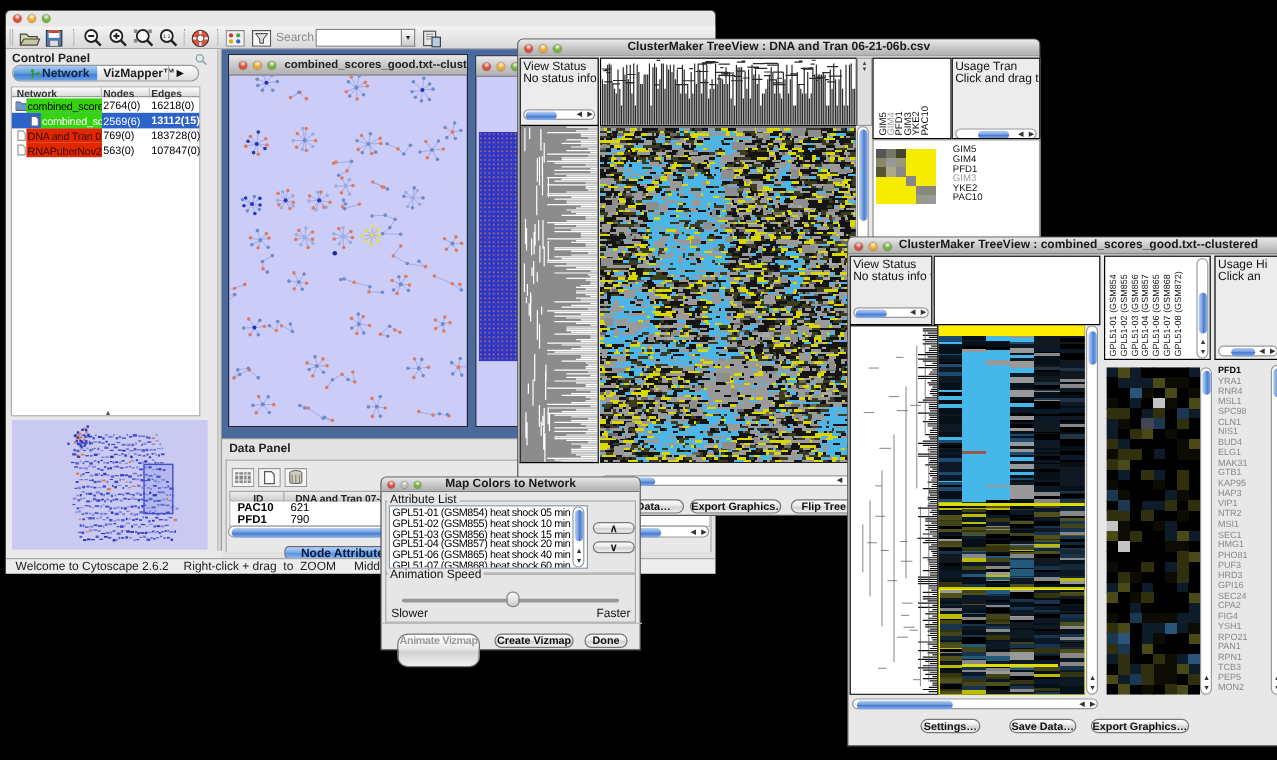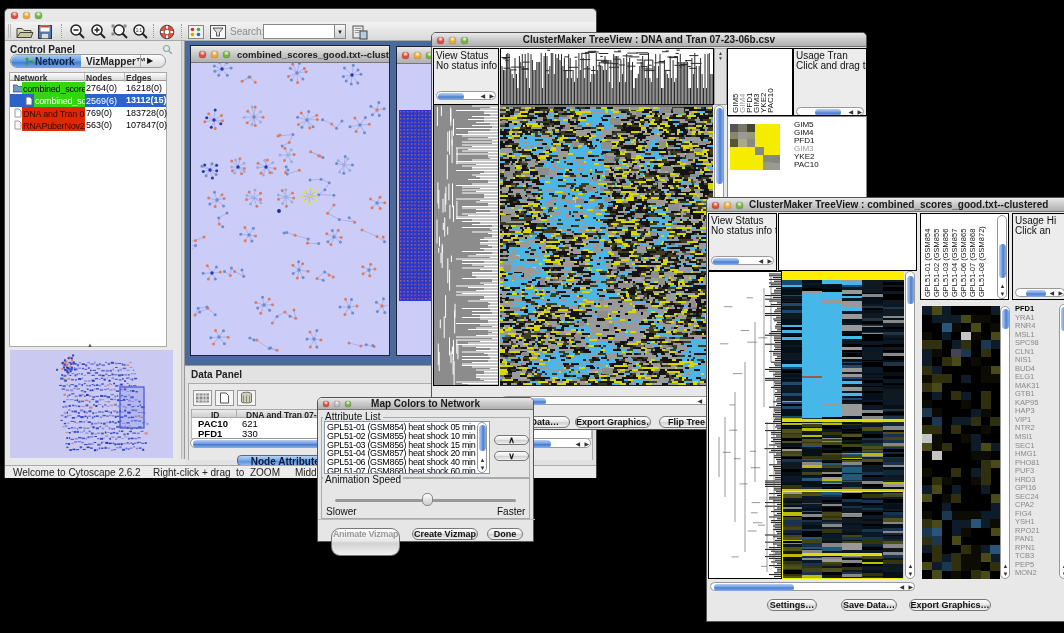--- a/index.html
+++ b/index.html
@@ -1054,41 +1054,41 @@
         </svg>
       <div class="abs" style="left:2px;top:25px;width:401px;height:9px;background:linear-gradient(#ececec,#cfcfcf);border:1px solid #aaa;font-size:8.5px;font-weight:bold;color:#222;">
         <div class="abs" style="left:19px;top:0px;">ID</div>
         <div class="abs" style="left:54px;top:0px;">DNA and Tran 07-21-06…</div>
         <div class="abs" style="left:44px;top:0;width:1px;height:9px;background:#aaa;"></div>
       </div>
       <div class="abs" style="left:2px;top:34px;width:401px;height:21px;background:#fff;border:1px solid #bbb;border-top:0;font-size:9.5px;color:#000;">
         <div class="abs" style="left:6px;top:0px;font-weight:bold;">PAC10</div>
         <div class="abs" style="left:50px;top:0px;">621</div>
         <div class="abs" style="left:6px;top:9.5px;font-weight:bold;">PFD1</div>
-        <div class="abs" style="left:50px;top:9.5px;">330</div>
+        <div class="abs" style="left:50px;top:9.5px;">790</div>
       </div>
       <div class="ascroll" style="left:1px;top:54px;width:401px;height:10px">
           <div class="athumb" style="left:2px;width:358px;height:8px"></div>
           <div class="aarr" style="right:10px;line-height:10px">◀</div>
           <div class="aarr" style="right:1px;line-height:10px">▶</div>
         </div>
     </div>
     <div class="abs" style="left:52px;top:89px;width:130px;height:11px;background:linear-gradient(#b8d4f6,#74a8e8 50%,#5590de 55%,#8ab8ee);border:1px solid #667;border-radius:4px;
       font-size:10px;font-weight:bold;color:#0a1a3a;text-align:center;line-height:11px;overflow:hidden;">Node Attribute Brows</div>
   </div>
 
   <div class="abs" style="left:0;top:456px;width:591px;height:13px;background:#ececec;border-top:1px solid #aaa;font-size:10px;color:#222;">
     <div class="abs" style="left:8px;top:1px;">Welcome to Cytoscape 2.6.2</div>
     <div class="abs" style="left:148px;top:1px;">Right-click + drag&nbsp; to&nbsp; ZOOM</div>
     <div class="abs" style="left:290px;top:1px;">Middle-</div>
   </div>
 </div>
 
 <div class="win" style="left:431px; top:32px; width:436px; height:398px; background:#e8e8e8; border:1px solid #555; border-radius:5px 5px 0 0;">
-  <div class="titlebar" style="height:14px; font-size:10px; line-height:14px; border-radius:4px 4px 0 0;">ClusterMaker TreeView : DNA and Tran 07-23-06b.csv</div>
+  <div class="titlebar" style="height:14px; font-size:10px; line-height:14px; border-radius:4px 4px 0 0;">ClusterMaker TreeView : DNA and Tran 06-21-06b.csv</div>
   <div class="light" style="left:4.5px;top:3.5px;width:7.0px;height:7.0px;background:radial-gradient(circle at 50% 28%, rgba(255,255,255,0.75) 0 10%, rgba(255,255,255,0) 45%), #dd4b3e"></div>
     <div class="light" style="left:16.5px;top:3.5px;width:7.0px;height:7.0px;background:radial-gradient(circle at 50% 28%, rgba(255,255,255,0.75) 0 10%, rgba(255,255,255,0) 45%), #f0a832"></div>
     <div class="light" style="left:28.5px;top:3.5px;width:7.0px;height:7.0px;background:radial-gradient(circle at 50% 28%, rgba(255,255,255,0.75) 0 10%, rgba(255,255,255,0) 45%), #74b33c"></div>
   <div class="panel" style="left:1px;top:15px;width:66px;height:57px;">
     <div class="abs" style="left:2px;top:1px;font-size:10px;color:#111;">View Status</div>
     <div class="abs" style="left:2px;top:11px;font-size:10px;color:#111;">No status info f</div>
     <div class="ascroll" style="left:2px;top:42px;width:60px;height:9px">
         <div class="athumb" style="left:1px;width:26px;height:7px"></div>
         <div class="aarr" style="right:10px;line-height:9px">◀</div>
         <div class="aarr" style="right:1px;line-height:9px">▶</div>

